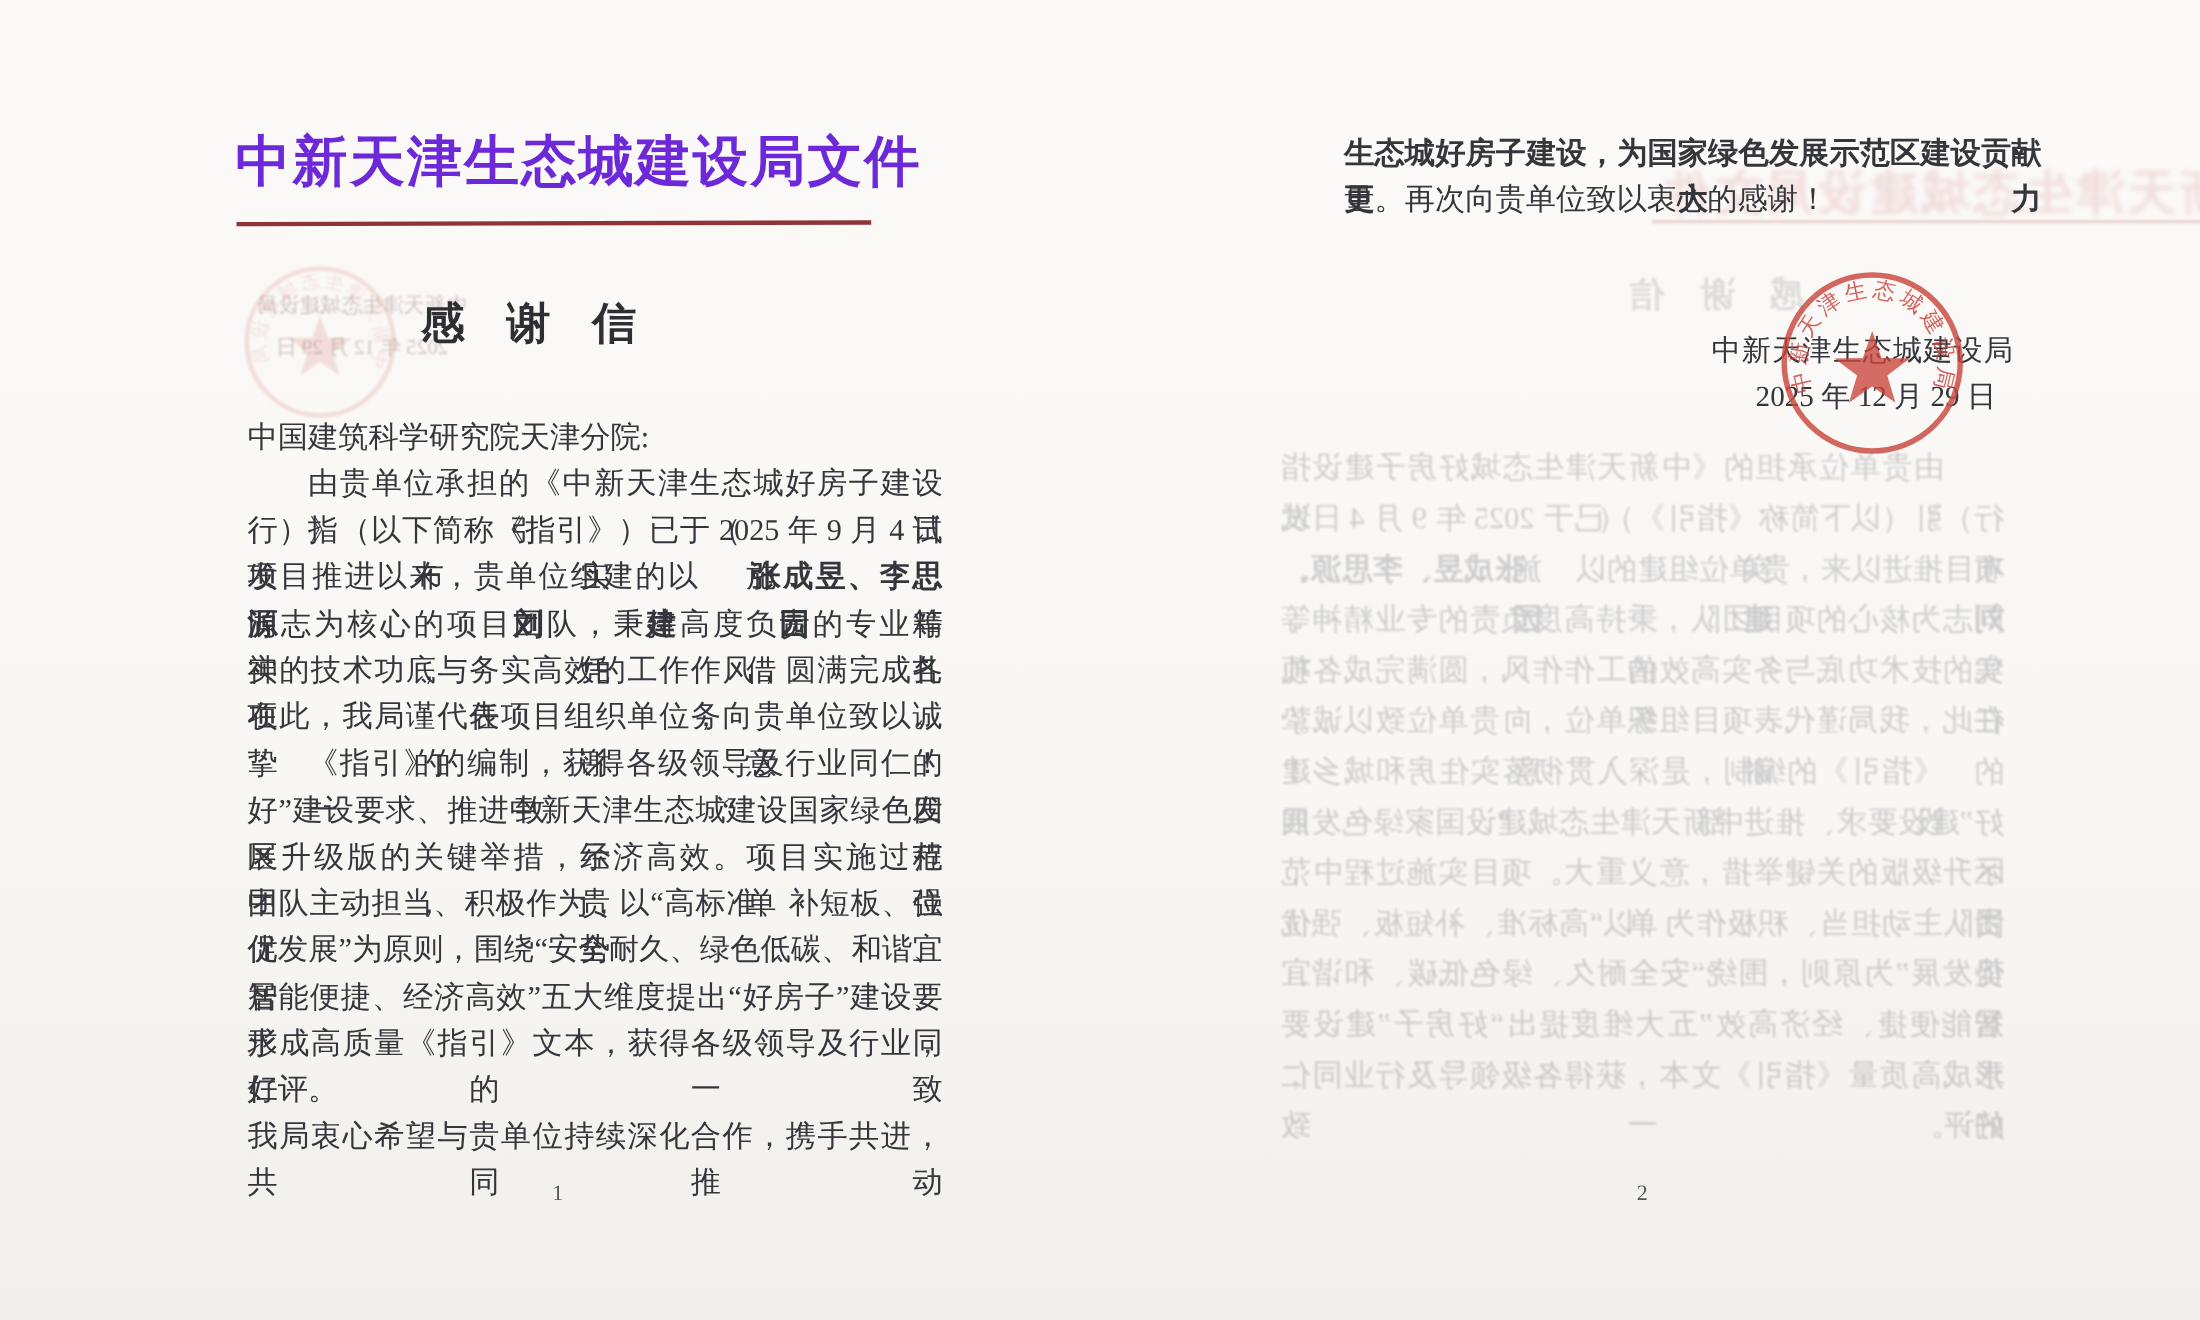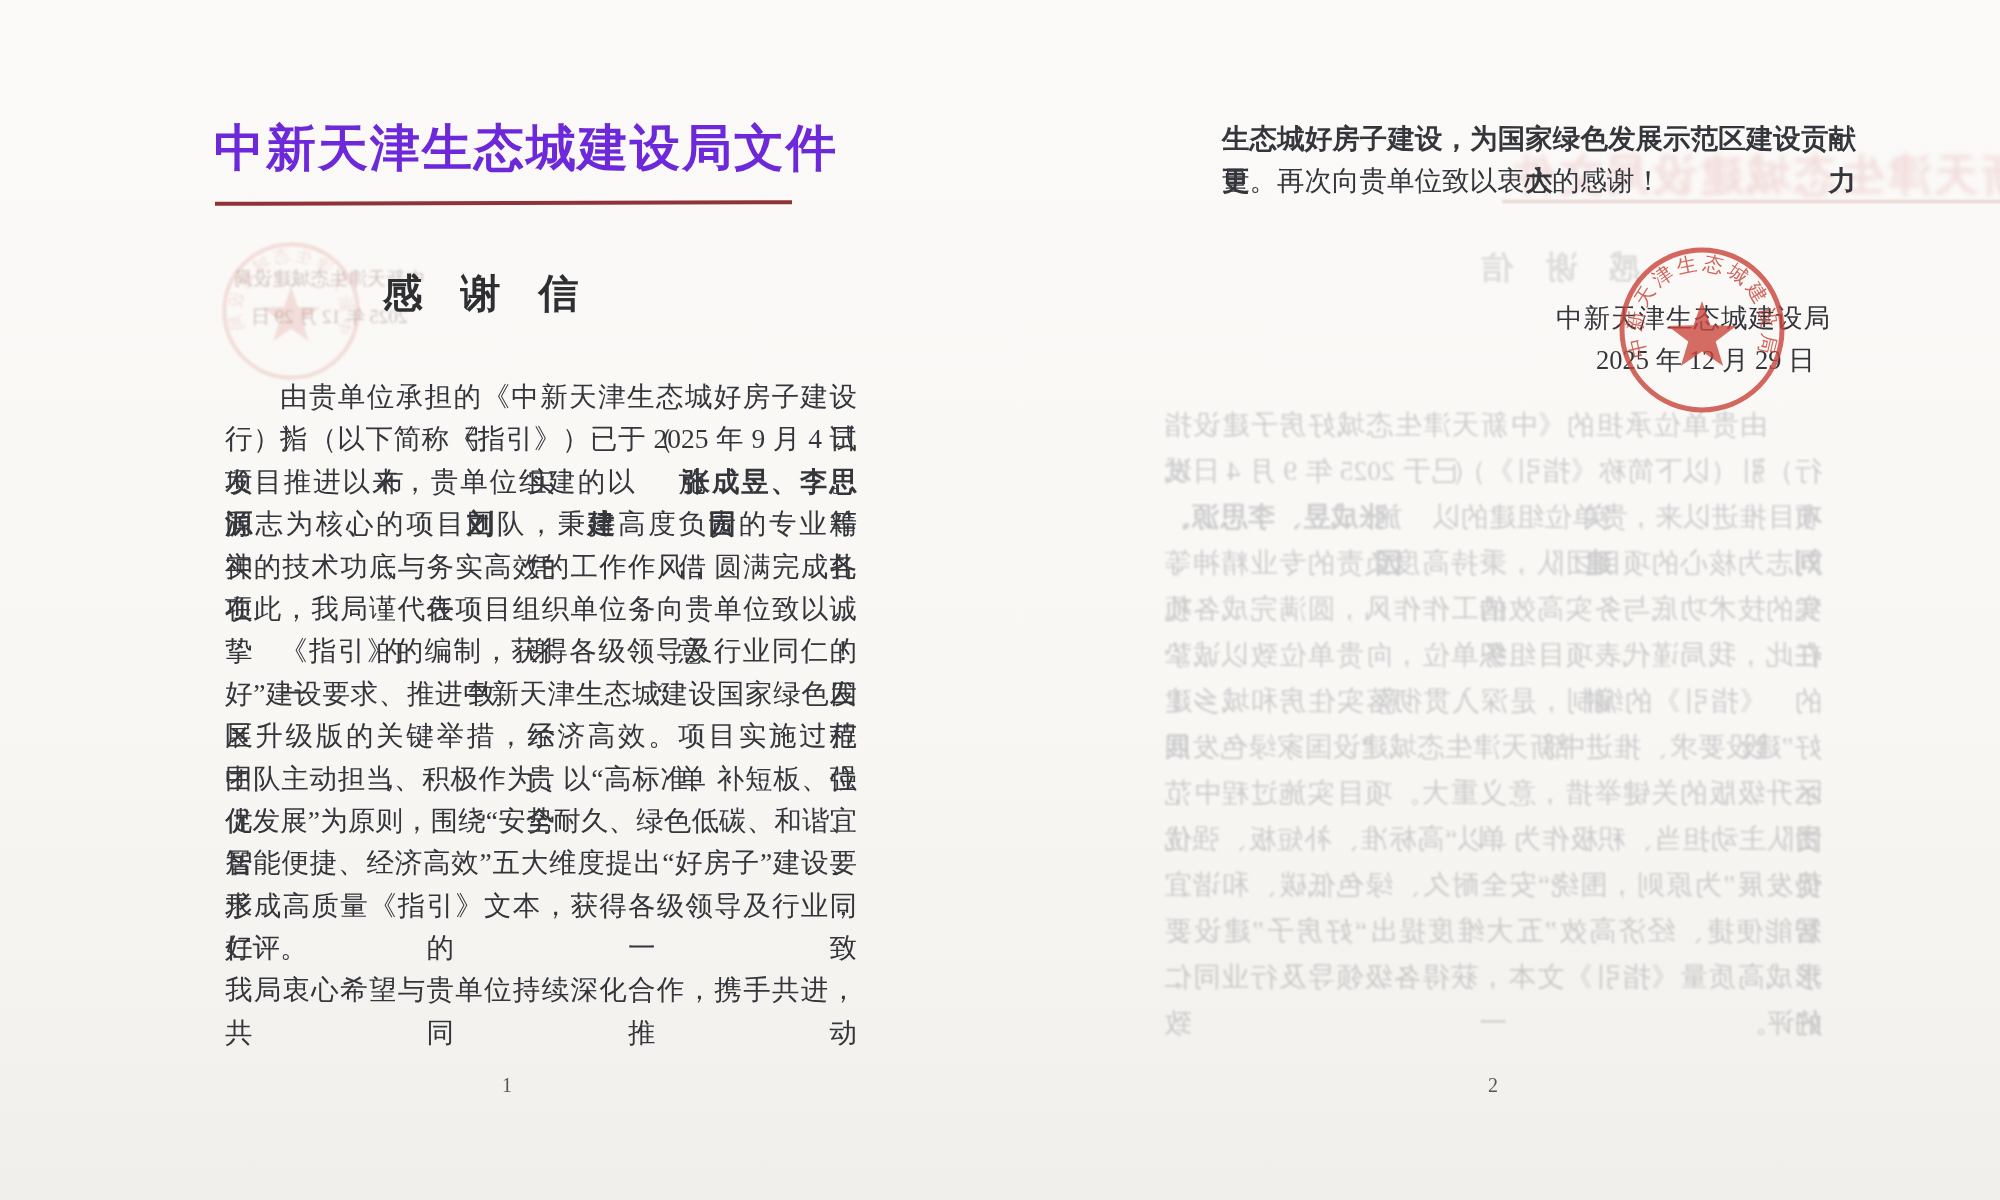--- a/index.html
+++ b/index.html
@@ -89,20 +89,21 @@
   <div>中新天津生态城建设局</div>
   <div>2025 年 12 月 29 日</div>
 </div>
 
 <div class="abs doc-header">中新天津生态城建设局文件</div>
 <div class="abs red-rule"></div>
 
 <div class="abs letter-title">感 谢 信</div>
 
 <div class="abs body-block">
+  <div class="line noj">中国建筑科学研究院天津分院:</div>
   <div class="line indent">由贵单位承担的《中新天津生态城好房子建设指引（试</div>
   <div class="line">行）》（以下简称《指引》）已于 2025 年 9 月 4 日发布实施。</div>
   <div class="line"><span>项目推进以来，贵单位组建的以</span><span class="bold">张成昱、李思源、刘建园</span><span>等</span></div>
   <div class="line">同志为核心的项目团队，秉持高度负责的专业精神，凭借扎</div>
   <div class="line">实的技术功底与务实高效的工作作风，圆满完成各项任务。</div>
   <div class="line">在此，我局谨代表项目组织单位，向贵单位致以诚挚的谢意！</div>
   <div class="line indent">《指引》的编制，获得各级领导及行业同仁的一致“四</div>
   <div class="line">好”建设要求、推进中新天津生态城建设国家绿色发展示范</div>
   <div class="line">区升级版的关键举措，经济高效。项目实施过程中，贵单位</div>
   <div class="line">团队主动担当、积极作为，以“高标准、补短板、强优势、</div>

